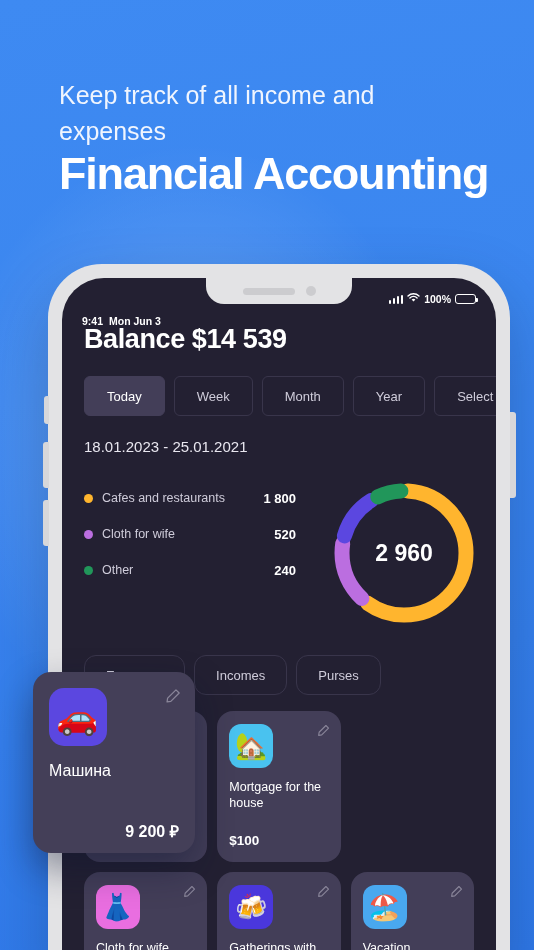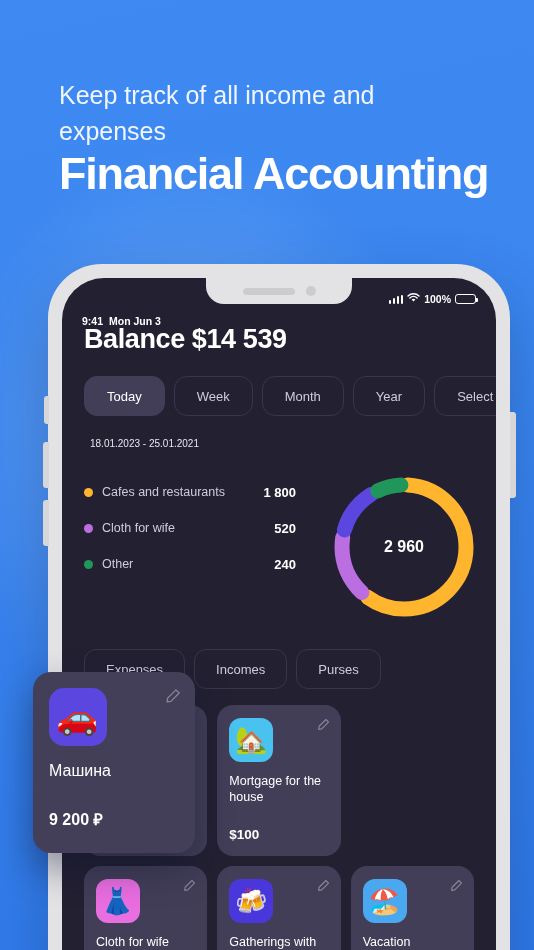--- a/index.html
+++ b/index.html
@@ -93,51 +93,51 @@
   #app{ position:absolute; inset:0; padding:46px 0 0 0; }
   #balance-row{ padding:0 22px; }
   #balance-heading{ font-size:27px; font-weight:bold; color:#ffffff; letter-spacing:-0.4px; }
 
   #period-tabs{
     display:flex; gap:9px; padding:0 22px; margin-top:21px;
     white-space:nowrap;
   }
   .period-tab{
     flex:0 0 auto; height:40px; padding:0 22px;
-    border-radius:13px; border:1px solid #39354b;
+    border-radius:6px; border:1px solid #39354b;
     color:#cfccda; font-size:13px;
     display:flex; align-items:center; justify-content:center;
     background:transparent;
   }
   .period-tab.active{ background:#433e58; border-color:#433e58; color:#ffffff; }
 
   #date-range{
-    padding:0 28px; margin-top:22px;
-    color:#e8e6ef; font-size:10px; font-weight:500;
+    padding:0 22px; margin-top:22px;
+    color:#e8e6ef; font-size:15px; font-weight:500;
   }
 
   
   #chart-block{
     margin-top:22px; padding:0 22px;
     display:flex; align-items:flex-start; justify-content:space-between;
   }
   #legend{ width:212px; padding-top:6px; }
   .legend-row{
     display:flex; align-items:center; height:30px; margin-bottom:6px;
   }
   .legend-dot{ width:9px; height:9px; border-radius:50%; flex:0 0 auto; margin-right:9px; }
   .legend-label{ color:#cfccda; font-size:12.5px; flex:1 1 auto; }
   .legend-value{ color:#ffffff; font-size:13px; font-weight:bold; }
 
   #donut-wrap{ position:relative; width:152px; height:152px; margin-right:-6px; }
   #donut-svg{ display:block; transform:rotate(-90deg); }
   #donut-center{
     position:absolute; inset:0; display:flex;
     align-items:center; justify-content:center;
-    color:#ffffff; font-size:16px; font-weight:bold;
+    color:#ffffff; font-size:23px; font-weight:bold;
   }
 
   
   #section-tabs{
     display:flex; gap:9px; padding:0 22px; margin-top:26px;
   }
   .section-tab{
     flex:0 0 auto; height:40px; padding:0 21px;
     border-radius:12px; border:1px solid #39354b;
     color:#cfccda; font-size:13px;
@@ -171,21 +171,21 @@
     background:#443f58; border-radius:18px;
     padding:16px 16px 0 16px;
     box-shadow:0 16px 36px rgba(12,20,48,0.42);
     z-index:40;
   }
   #floating-emoji{
     width:58px; height:58px; border-radius:15px;
     display:flex; align-items:center; justify-content:center; font-size:34px; line-height:1;
   }
   #floating-title{ margin-top:16px; color:#ffffff; font-size:16px; }
-  #floating-amount{ margin-top:28px; color:#ffffff; font-size:16px; font-weight:bold; }
+  #floating-amount{ margin-top:40px; color:#ffffff; font-size:16px; font-weight:bold;text-align:right; }
   #floating-pencil{ position:absolute; right:14px; top:16px; opacity:.5; }
 </style>
 </head>
 <body>
 
 <div id="promo-bg"></div>
 
 <div id="promo-text">
   <div id="promo-sub">Keep track of all income and expenses</div>
   <div id="promo-title">Financial Accounting</div>

